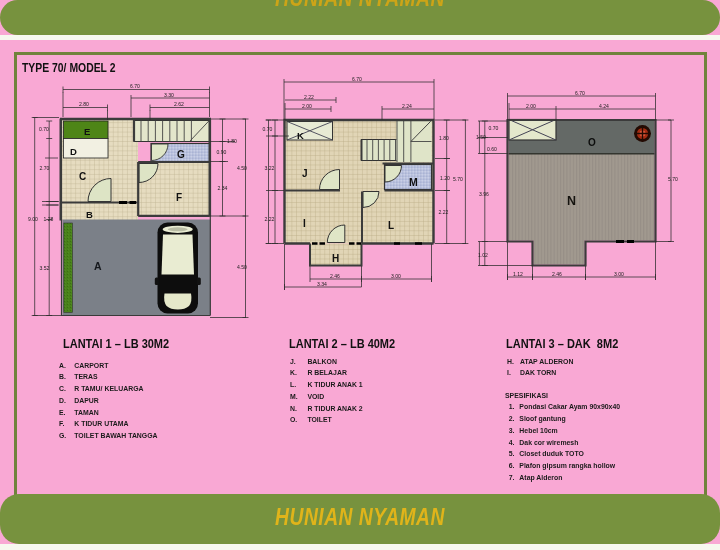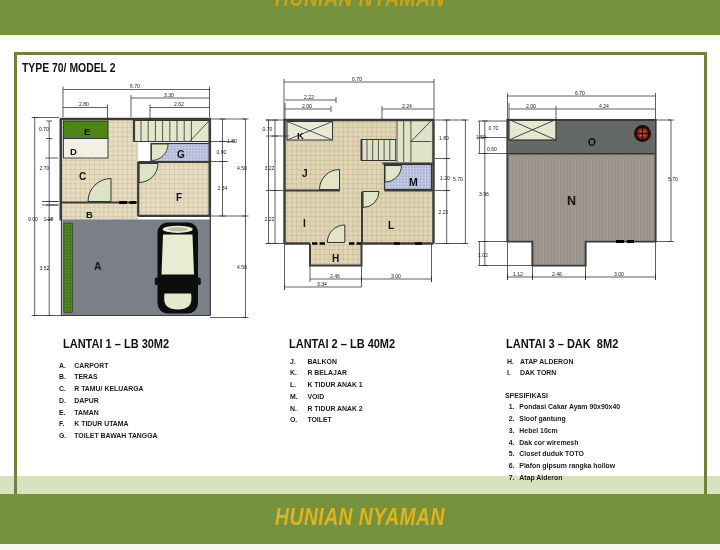--- a/index.html
+++ b/index.html
@@ -1,19 +1,19 @@
 <!DOCTYPE html>
 <html><head>
 <meta charset="utf-8">
 <style>
   html,body{margin:0;padding:0;}
   body{width:720px;height:550px;overflow:hidden;background:#dae1bf;font-family:"Liberation Sans",sans-serif;}
   .abs{position:absolute;}
-  #page{position:relative;width:720px;height:476px;background:#ffffff;}
-  .banner{position:absolute;left:0;width:720px;background:#77923e;overflow:hidden;}
+  #page{position:relative;width:720px;height:550px;background:#f9a8d4;}
+  .banner{position:absolute;left:0;width:720px;background:#77923e;overflow:hidden;border-radius:19px;}
   .btxt{position:absolute;width:720px;text-align:center;color:#e0b41a;font-weight:bold;font-style:italic;font-size:23.5px;letter-spacing:0.6px;transform:scaleX(0.82);}
   .whitestrip{position:absolute;left:0;width:720px;background:#f7f8ef;}
   #frame{position:absolute;left:14.2px;top:52px;width:687px;height:442px;border:3px solid #71823c;}
   #typetitle{position:absolute;left:22px;top:59.5px;font-size:13px;font-weight:bold;color:#111;transform:scaleX(0.8);transform-origin:0 0;white-space:nowrap;}
   .ltitle{position:absolute;font-size:12.5px;font-weight:bold;color:#111;white-space:nowrap;transform:scaleX(0.88);transform-origin:0 0;}
   .legend{position:absolute;font-size:7.5px;font-weight:bold;color:#1a1a1a;line-height:11.75px;white-space:nowrap;transform:scaleX(0.92);transform-origin:0 0;}
   .legend .k{display:inline-block;}
   svg text{font-family:"Liberation Sans",sans-serif;}
 </style>
 </head>

